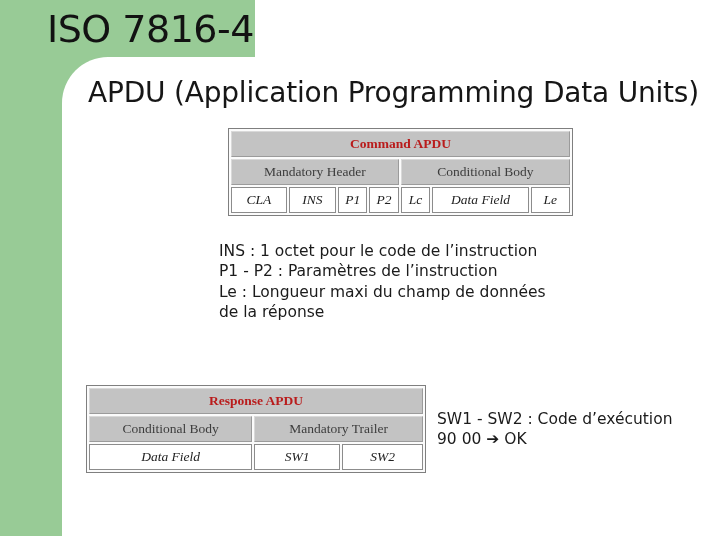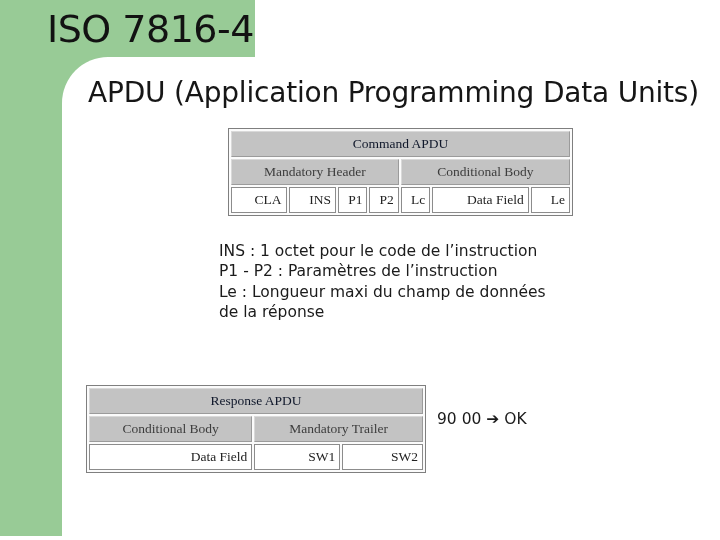--- a/index.html
+++ b/index.html
@@ -35,22 +35,22 @@
     background:#fbfbfb; border:1px solid #7f7f7f;
     font-family:"Liberation Serif","DejaVu Serif",serif;
     font-size:13.5px;
   }
   .apdu td { height:24px; padding:0 4px; overflow:hidden; white-space:nowrap; }
   .apdu .hd {
     background:var(--table-header-gray,#c3c3c3);
     border:1px solid #9b9b9b; border-top-color:#d9d9d9; border-left-color:#d9d9d9;
     text-align:center; color:#3d3d3d;
   }
-  .apdu .ttl { font-weight:normal; color:#0f172a; }
-  .apdu .dt { background:#ffffff; border:1px solid #8c8c8c; text-align:right; color:#222222; }
+  .apdu .ttl { font-weight:bold; color:#b91c1c; }
+  .apdu .dt { background:#ffffff; border:1px solid #8c8c8c; text-align:center; color:#222222;font-style:italic; }
 
   .cmd-table  { position:absolute; left:228px; top:128px; width:345px; }
   .resp-table { position:absolute; left:78px;  top:385px; width:340px;padding-left:8px; }
 
   .cmd-notes  { position:absolute; left:219px; top:241px; font-size:15.5px; line-height:20.3px; color:#1b1b1b; }
   .resp-notes { position:absolute; left:437px; top:409px; font-size:15.5px; line-height:20.3px; color:#1b1b1b; }
   .cmd-notes div, .resp-notes div { white-space:nowrap; }
 </style>
 </head>
 <body>
@@ -122,16 +122,17 @@
       <tr>
         <td class="dt">Data Field</td>
         <td class="dt">SW1</td>
         <td class="dt">SW2</td>
       </tr>
     </tbody>
       </table>
   </div>
 
   <div class="resp-notes">
+    <div>SW1 - SW2 : Code d’exécution</div>
     <div>90 00 ➔ OK</div>
   </div>
 
 </div>
 
 </body></html>

